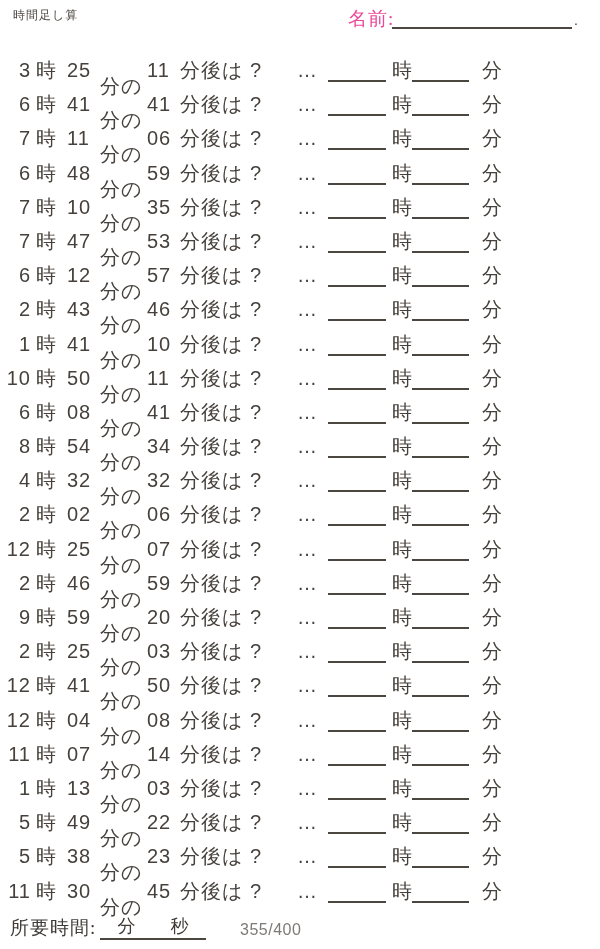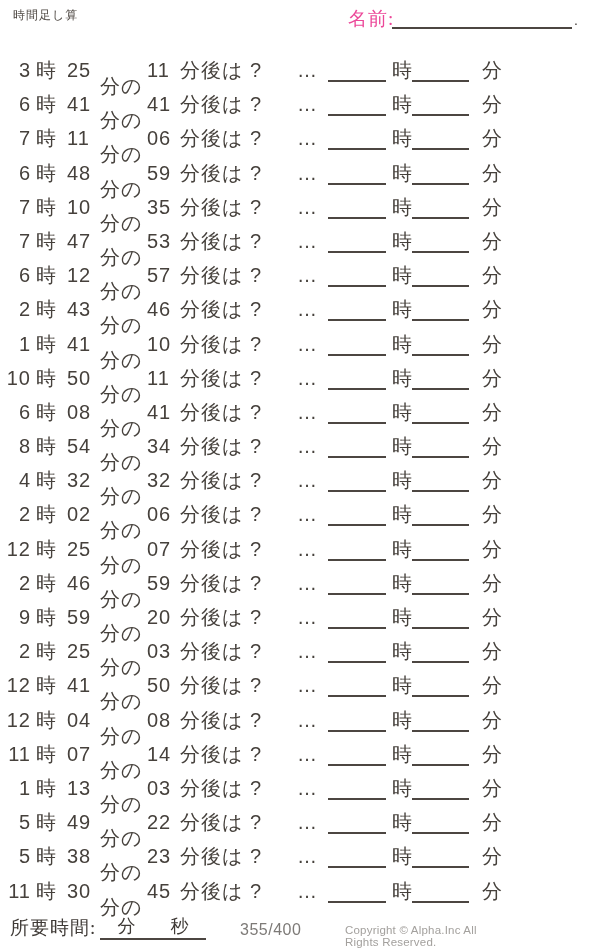--- a/index.html
+++ b/index.html
@@ -410,16 +410,15 @@
     </div>
   </div>
 
   <div class="footer">
     <span class="time-label">所要時間:</span>
     <span class="time-line">
       <span>分</span>
       <span>秒</span>
     </span>
     <span class="page-num">355/400</span>
-    <span class="copyright">Copyright ©  Alpha.Inc All Rights Reserved.</span>
   </div>
 
 </div>
 
 </body></html>

